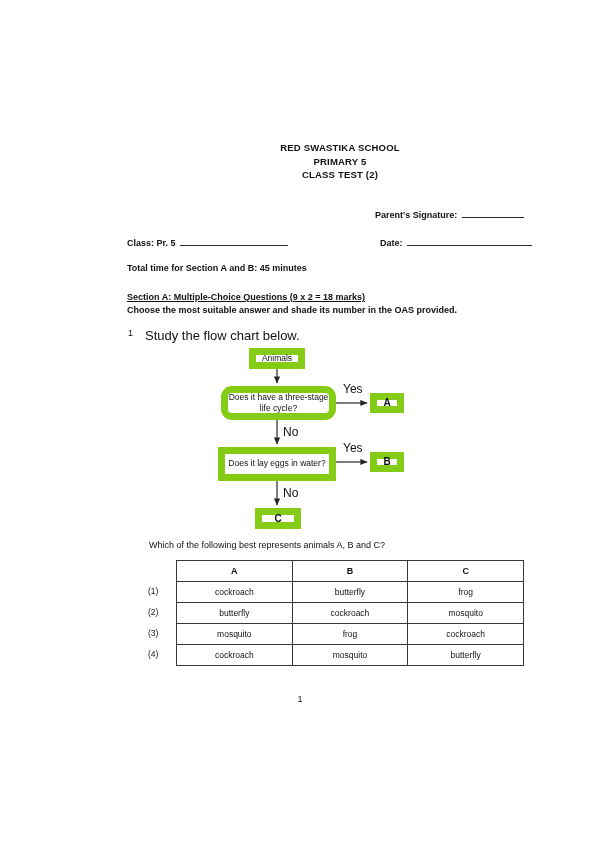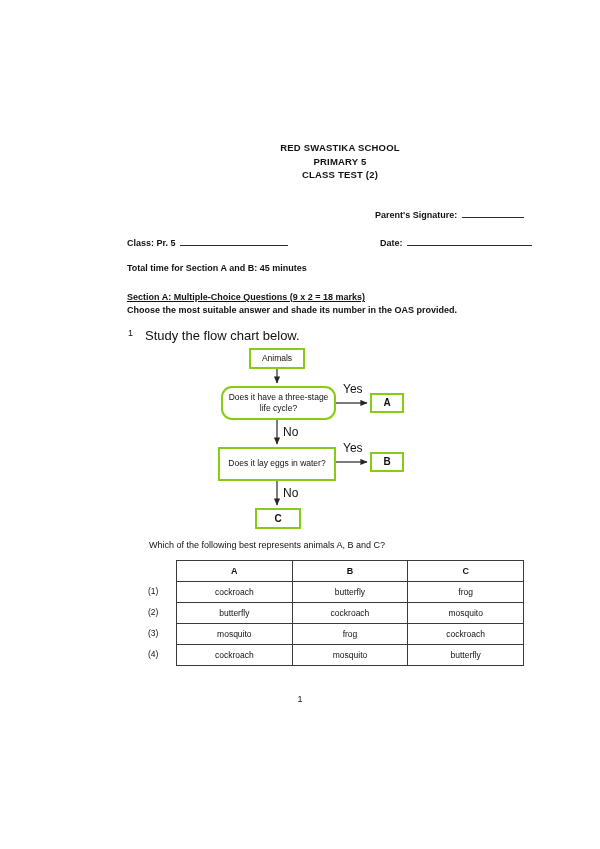--- a/index.html
+++ b/index.html
@@ -115,21 +115,21 @@
   
   #flow {
     position: absolute;
     left: 180px;
     top: 340px;
     width: 260px;
     height: 200px;
   }
   .fbox {
     position: absolute;
-    border: 2px solid #84cc16;
+    border: 7px solid #84cc16;
     background: #ffffff;
     display: flex;
     align-items: center;
     justify-content: center;
     text-align: center;
     font-size: 8.5px;
     line-height: 11.5px;
     box-sizing: border-box;
   }
   .fbox-animals { left: 69px;  top: 8px;   width: 56px; height: 21px; }

